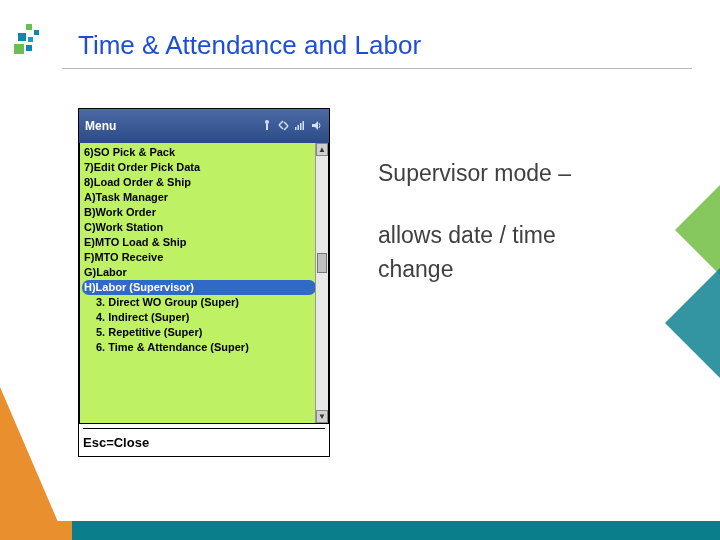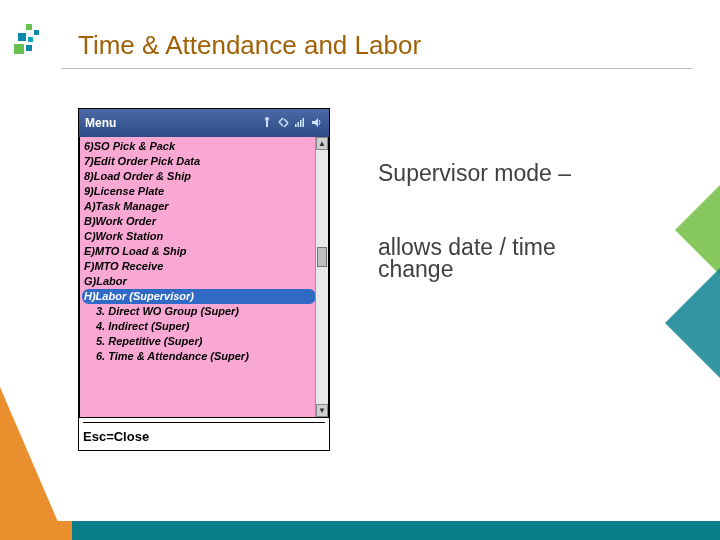--- a/index.html
+++ b/index.html
@@ -12,61 +12,60 @@
   }
   .logo {
     position: absolute;
     top: 22px; left: 12px;
     width: 34px; height: 34px;
   }
   .title {
     position: absolute;
     top: 30px; left: 78px;
     font-size: 26px;
-    color: #a16207;
+    color: #1d4ed8;
     font-weight: 400;
     text-align: right;
   }
   .hr {
     position: absolute;
     top: 68px; left: 62px;
     width: 630px; height: 1px;
     background: #bbb;
   }
   .app-window {
     position: absolute;
     top: 108px; left: 78px;
     width: 252px;
     border: 1px solid #000;
     background: #fff;
   }
   .titlebar {
-    height: 28px;
+    height: 34px;
     background: linear-gradient(#4b6aa6, #2b4a86);
     color: #fff;
     display: flex;
     align-items: center;
     justify-content: space-between;
     padding: 0 6px;
     font-size: 12px;
     font-family: Verdana, Arial, sans-serif;
   }
   .titlebar-title { font-weight: bold; }
   .status-icons { display: flex; gap: 6px; align-items: center; }
   .status-icons span { font-size: 11px; color: #cfe3ff; }
   .menu-body {
     position: relative;
-    background: #f9a8d4;
+    background: #bef264;
     border: 1px solid #000;
     border-top: none;
     font-family: Verdana, Arial, sans-serif;
     font-size: 11px;
     font-weight: bold;
     line-height: 15px;
-    font-style: italic;
   }
   .list {
     padding: 2px 12px 2px 2px;
     min-height: 280px;
     position: relative;
   }
   .item { padding: 0 2px; white-space: nowrap; color: #000; }
   .item.selected { background: #3169c6; color: #fff; border-radius: 7px; }
   .sub { padding-left: 14px; }
   .scrollbar {
@@ -107,21 +106,21 @@
     font-family: Verdana, Arial, sans-serif;
     font-size: 13px; font-weight: bold;
   }
   .caption {
     position: absolute;
     left: 378px;
     font-size: 23px;
     color: #404040;
   }
   .caption.l1 { top: 160px; }
-  .caption.l2 { top: 234px; }
+  .caption.l2 { top: 222px; }
   .caption.l3 { top: 256px; }
   .deco-orange {
     position: absolute;
     left: 0; bottom: 18px;
     width: 0; height: 0;
     border-left: 58px solid transparent;
     border-bottom: 135px solid #e98f2e;
     transform: scaleX(-1);
   }
   .deco-bar {
@@ -194,21 +193,20 @@
           </svg>
       </span>
     </div>
   </div>
 
   <div class="menu-body">
     <div class="list" id="menu-list">
       <div class="item">6)SO Pick &amp; Pack</div>
         <div class="item">7)Edit Order Pick Data</div>
         <div class="item">8)Load Order &amp; Ship</div>
-        <div class="item">9)License Plate</div>
         <div class="item">A)Task Manager</div>
         <div class="item">B)Work Order</div>
         <div class="item">C)Work Station</div>
         <div class="item">E)MTO Load &amp; Ship</div>
         <div class="item">F)MTO Receive</div>
         <div class="item">G)Labor</div>
         <div class="item selected">H)Labor (Supervisor)</div>
         <div class="item sub">3. Direct WO Group (Super)</div>
         <div class="item sub">4. Indirect (Super)</div>
         <div class="item sub">5. Repetitive (Super)</div>

